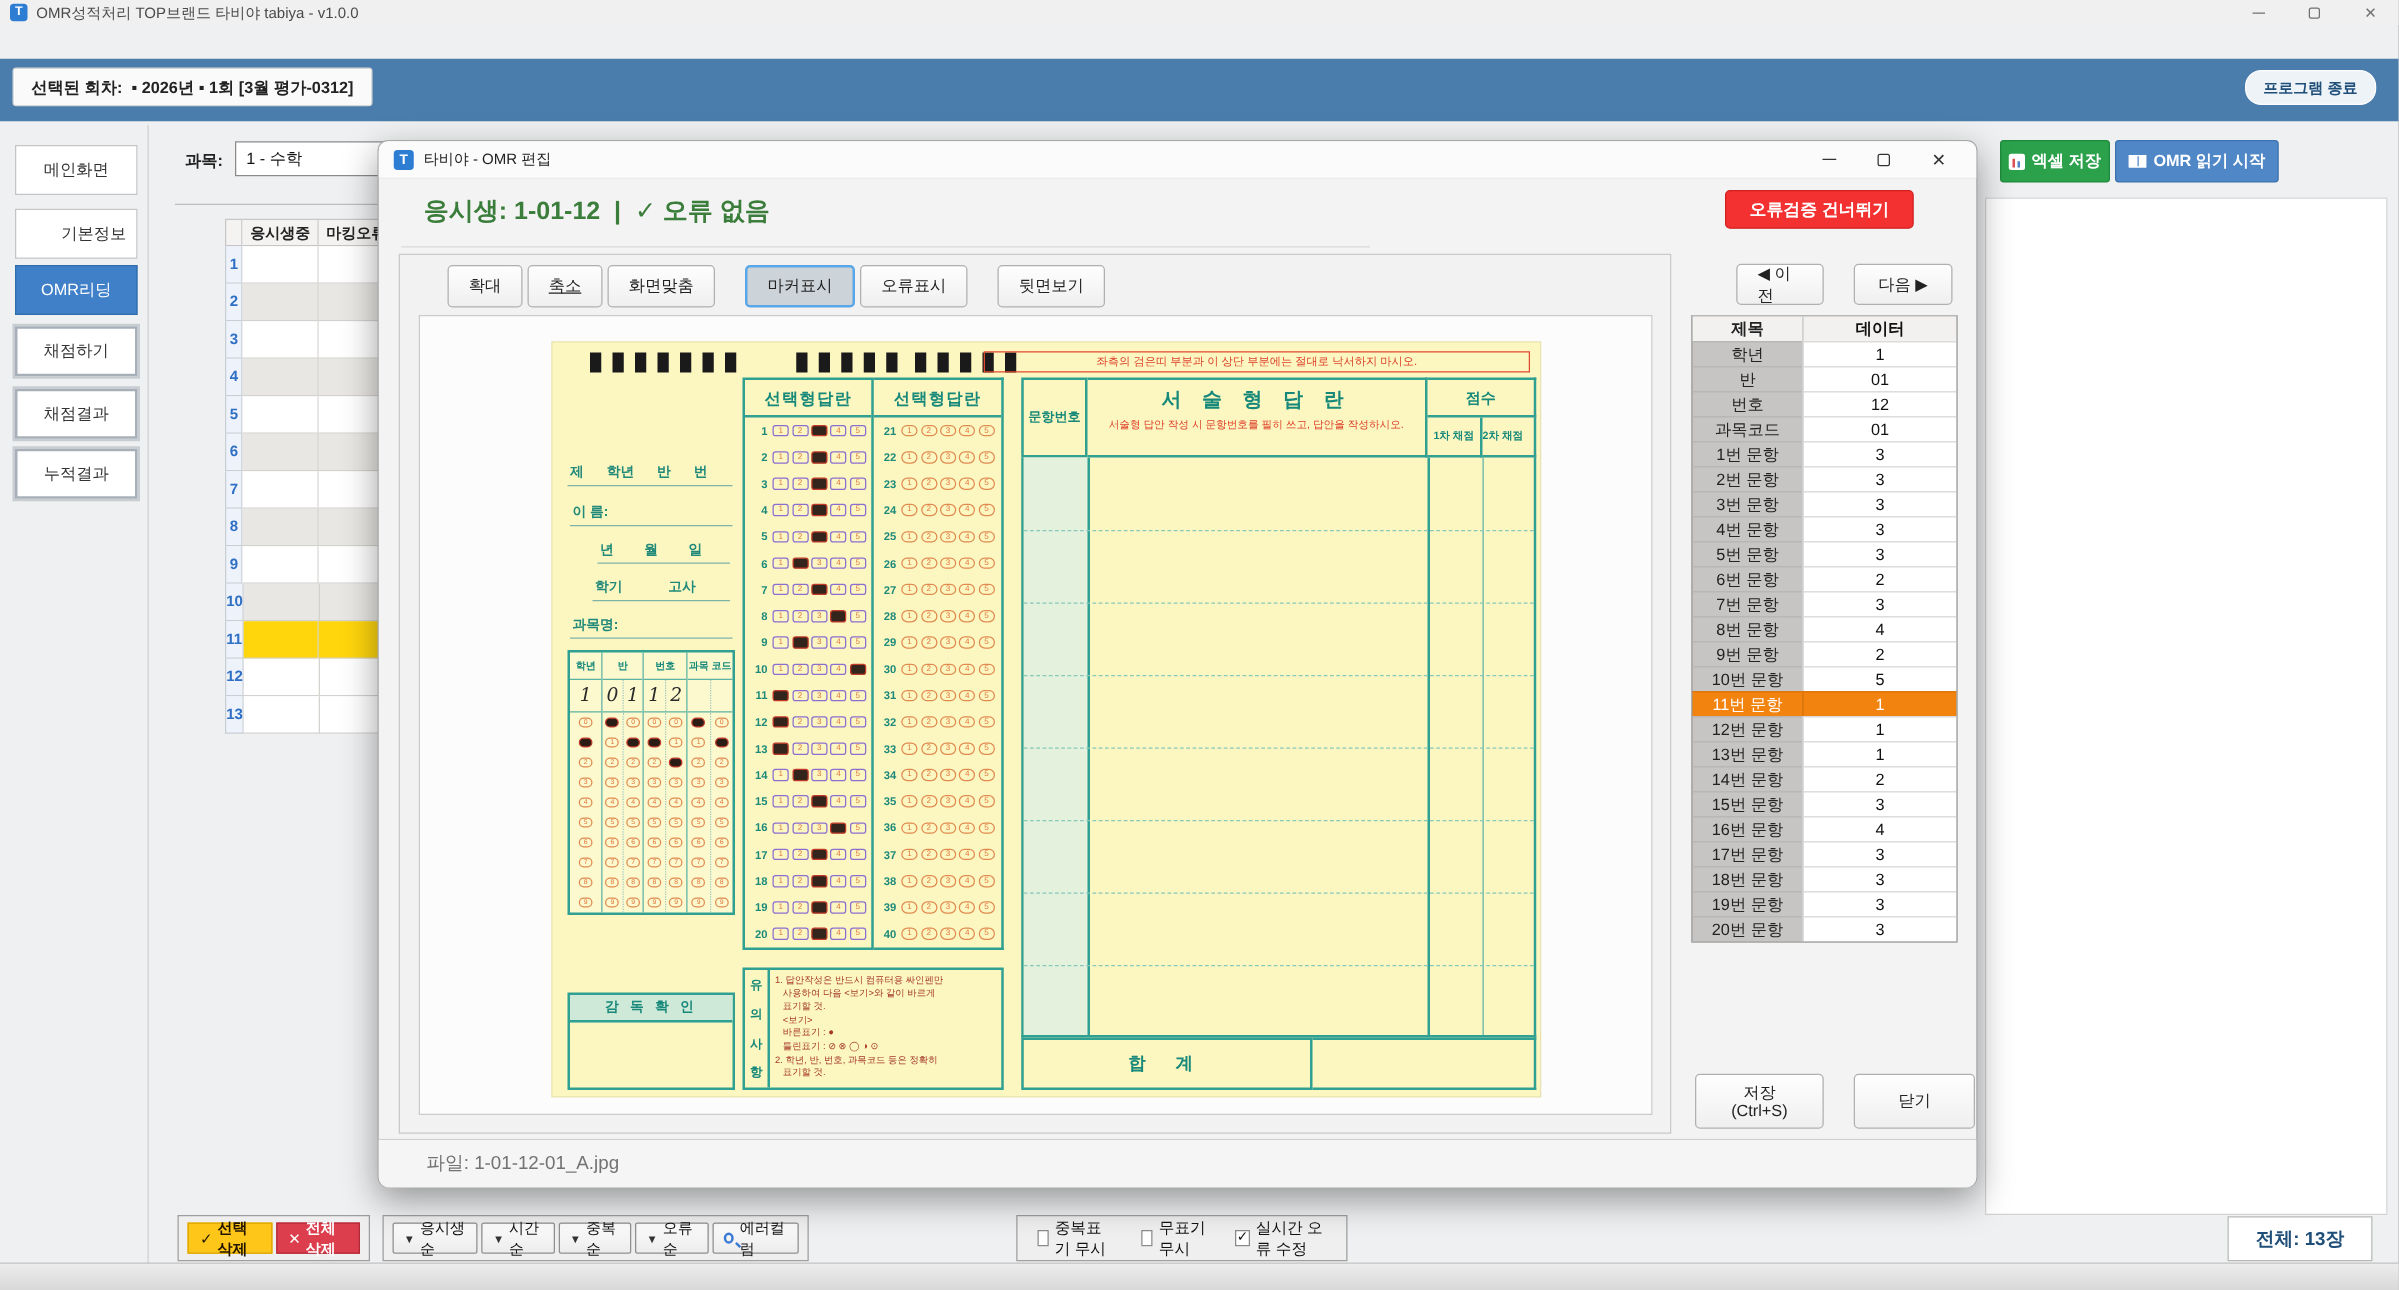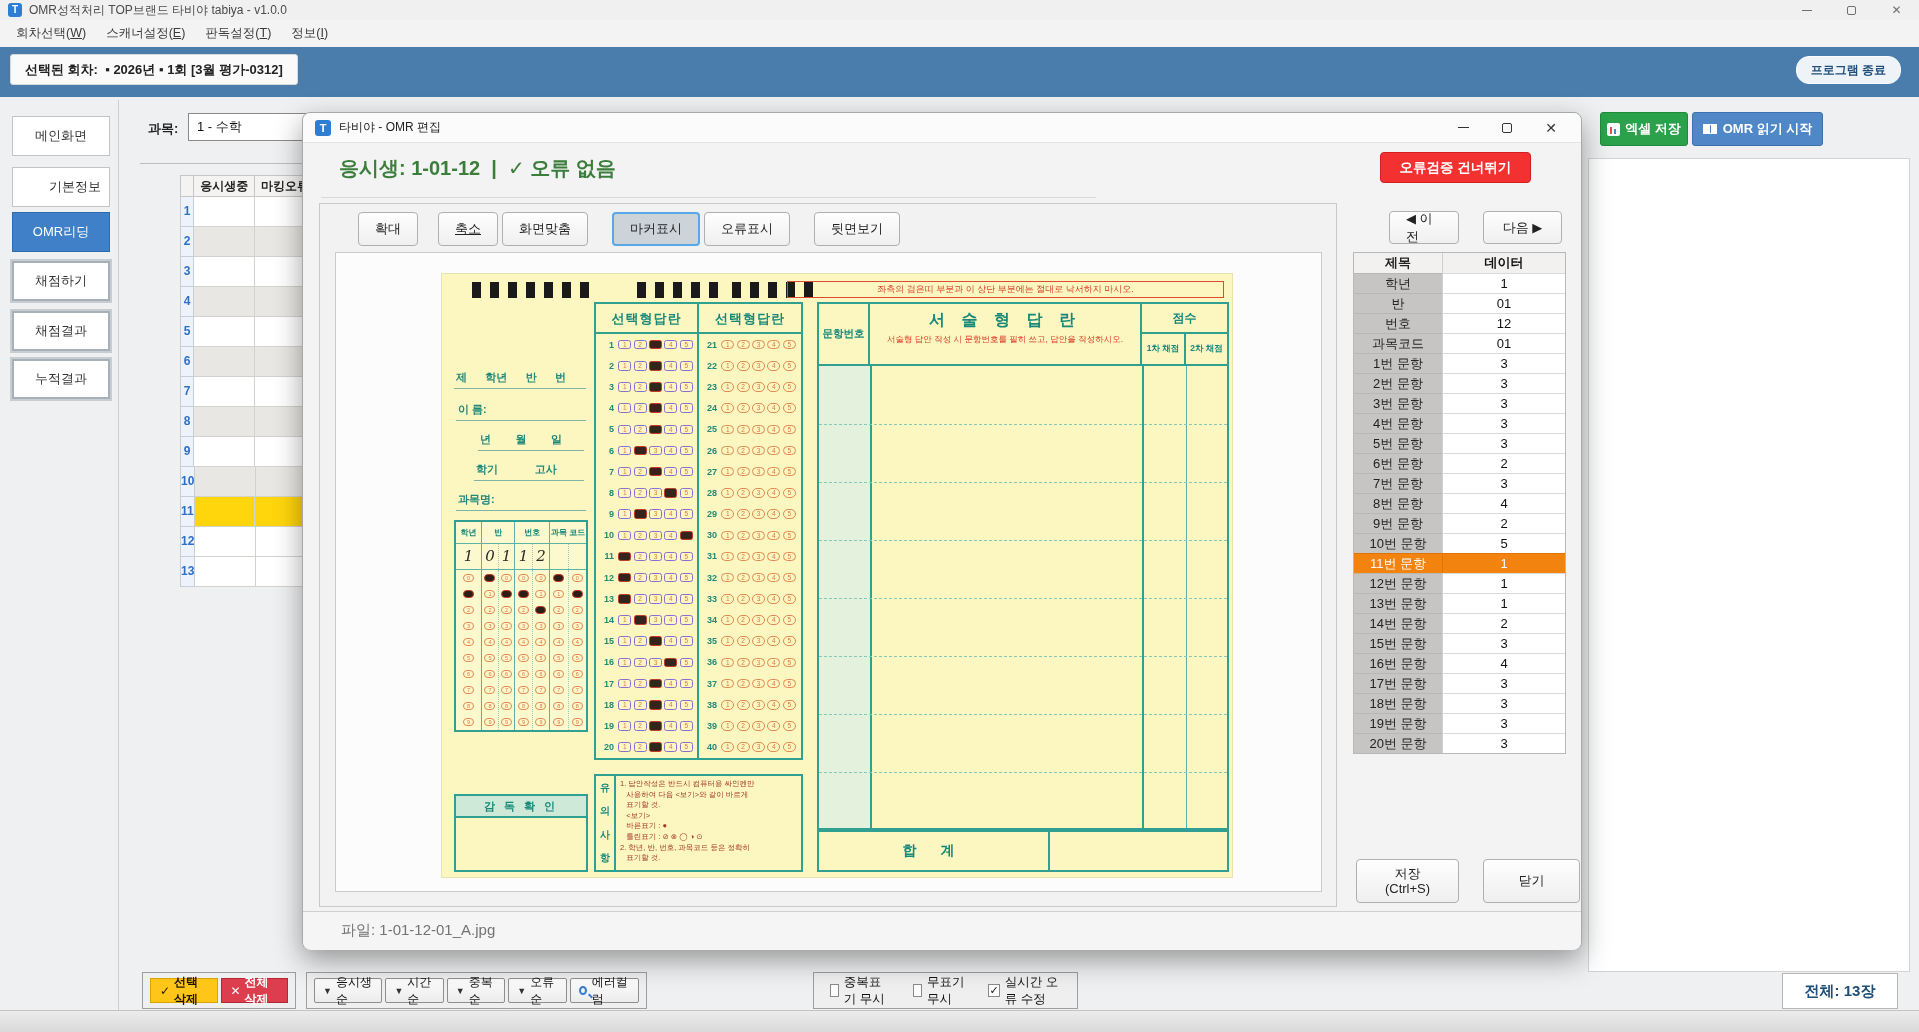--- a/index.html
+++ b/index.html
@@ -128,21 +128,21 @@
   .notice-side{width:20px;border-right:2px solid #2fa091;display:flex;flex-direction:column;align-items:center;justify-content:space-around;color:#17897a;font-size:10px;font-weight:bold;}
   .notice-body{flex:1;padding:3px 4px;font-size:7.5px;line-height:10.6px;color:#a5392b;white-space:pre;overflow:hidden;}
   .essay{position:absolute;left:375px;top:28px;width:412px;height:570px;}
   .ebox{position:absolute;border:2px solid #2fa091;}
   .e-qno{left:0;top:0;width:53px;height:64px;color:#17897a;font-size:10.5px;font-weight:bold;display:flex;align-items:center;justify-content:center;}
   .e-head{left:53px;top:0;width:272px;height:64px;border-left:none;text-align:center;}
   .e-title{font-size:16px;font-weight:bold;color:#17897a;letter-spacing:6px;margin-top:6px;}
   .e-sub{font-size:8.5px;color:#dc3c28;margin-top:3px;}
   .e-score{left:325px;top:0;width:87px;height:32px;border-left:none;color:#17897a;font-size:12px;font-weight:bold;text-align:center;line-height:28px;}
   .e-s1{left:325px;top:32px;width:44px;height:32px;border-left:none;border-top:none;color:#17897a;font-size:8.5px;font-weight:bold;text-align:center;line-height:28px;}
-  .e-s2{left:369px;top:32px;width:43px;height:32px;border-left:none;border-top:none;color:#17897a;font-size:8.5px;font-weight:bold;text-align:center;line-height:28px;}
+  .e-s2{left:369px;top:32px;width:43px;height:32px;border-left:none;border-top:none;color:#17897a;font-size:8.5px;font-weight:bold;line-height:28px;}
   .e-body{left:0;top:64px;width:412px;height:464px;border-top:none;}
   .e-qnobody{position:absolute;left:0;top:0;width:53px;height:100%;background:#e3f1dd;border-right:2px solid #2fa091;}
   .e-v1{position:absolute;left:323px;top:0;width:2px;height:100%;background:#2fa091;}
   .e-v2{position:absolute;left:367px;top:0;width:1px;height:100%;background:#5cb3a5;}
   .dashline{position:absolute;left:0;width:100%;height:0;border-top:1px dashed #86c8ba;}
   .e-total{left:0;top:528px;width:233px;height:42px;color:#17897a;font-size:14px;font-weight:bold;letter-spacing:10px;display:flex;align-items:center;justify-content:center;}
   .e-total2{left:233px;top:528px;width:179px;height:42px;border-left:none;}
 </style>
 </head>
 <body>
@@ -158,26 +158,20 @@
         </span>
       <span class="wc wc-max">
           <i></i>
         </span>
       <span class="wc wc-close">
           <i>✕</i>
         </span>
     </div>
   </div>
 
-  <div class="menubar" id="menubar">
-      <span class="menu-item">회차선택(<u>W</u>)</span>
-      <span class="menu-item">스캐너설정(<u>E</u>)</span>
-      <span class="menu-item">판독설정(<u>T</u>)</span>
-      <span class="menu-item">정보(<u>I</u>)</span>
-    </div>
 
   <div class="bluebar">
     <div class="round-box">선택된 회차:  ▪ 2026년 ▪ 1회 [3월 평가-0312]</div>
     <div class="btn-exit">프로그램 종료</div>
   </div>
 
   <div id="sidebar">
       <div class="side-btn" style="top: 116px;">메인화면</div>
       <div class="side-btn" style="top: 167px; padding-left: 28px;">기본정보</div>
       <div class="side-btn active" style="top: 212px;">OMR리딩</div>
@@ -345,21 +339,21 @@
           </span>
       </div>
     </div>
     <div class="dlg-student">응시생: 1-01-12  |  ✓ 오류 없음</div>
     <div class="btn-skip">오류검증 건너뛰기</div>
     <div class="dlg-sep"></div>
 
     <div class="dlg-group">
       <div class="dlg-toolbar" id="dlgtoolbar">
           <div class="tb-btn" style="margin-left: 0px;">확대</div>
-          <div class="tb-btn" style="margin-left: 20px; text-decoration: underline;">축소</div>
+          <div class="tb-btn" style="margin-left: 4px; text-decoration: underline;">축소</div>
           <div class="tb-btn" style="margin-left: 4px;">화면맞춤</div>
           <div class="tb-btn active" style="margin-left: 24px;">마커표시</div>
           <div class="tb-btn" style="margin-left: 4px;">오류표시</div>
           <div class="tb-btn" style="margin-left: 24px;">뒷면보기</div>
         </div>
       <div class="viewer">
         <div class="sheet" id="sheet">
             <div class="tbar" style="left: 30px;"></div>
             <div class="tbar" style="left: 48px;"></div>
             <div class="tbar" style="left: 66px;"></div>

